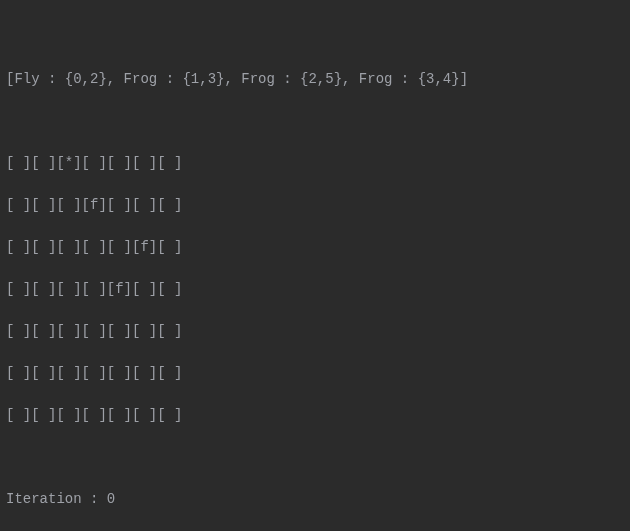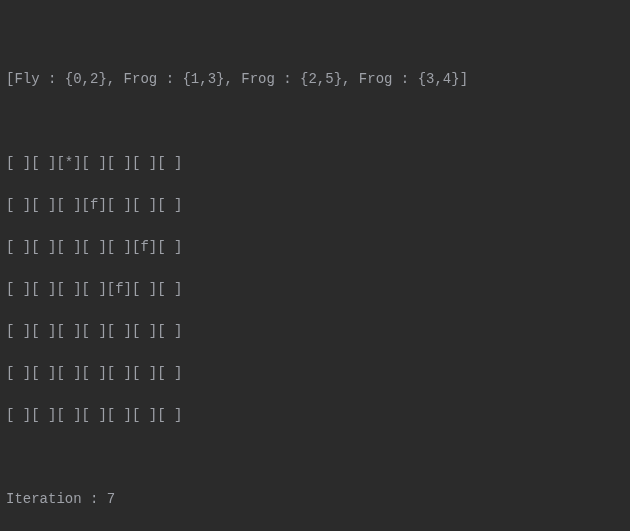--- a/index.html
+++ b/index.html
@@ -27,21 +27,21 @@
 <div class="line">[Fly : {0,2}, Frog : {1,3}, Frog : {2,5}, Frog : {3,4}]</div>
 <div class="line"> </div>
 <div class="line">[ ][ ][*][ ][ ][ ][ ]</div>
 <div class="line">[ ][ ][ ][f][ ][ ][ ]</div>
 <div class="line">[ ][ ][ ][ ][ ][f][ ]</div>
 <div class="line">[ ][ ][ ][ ][f][ ][ ]</div>
 <div class="line">[ ][ ][ ][ ][ ][ ][ ]</div>
 <div class="line">[ ][ ][ ][ ][ ][ ][ ]</div>
 <div class="line">[ ][ ][ ][ ][ ][ ][ ]</div>
 <div class="line"> </div>
-<div class="line">Iteration : 7</div>
+<div class="line">Iteration : 0</div>
 
 
 
 
 
 
 
 
 
 

